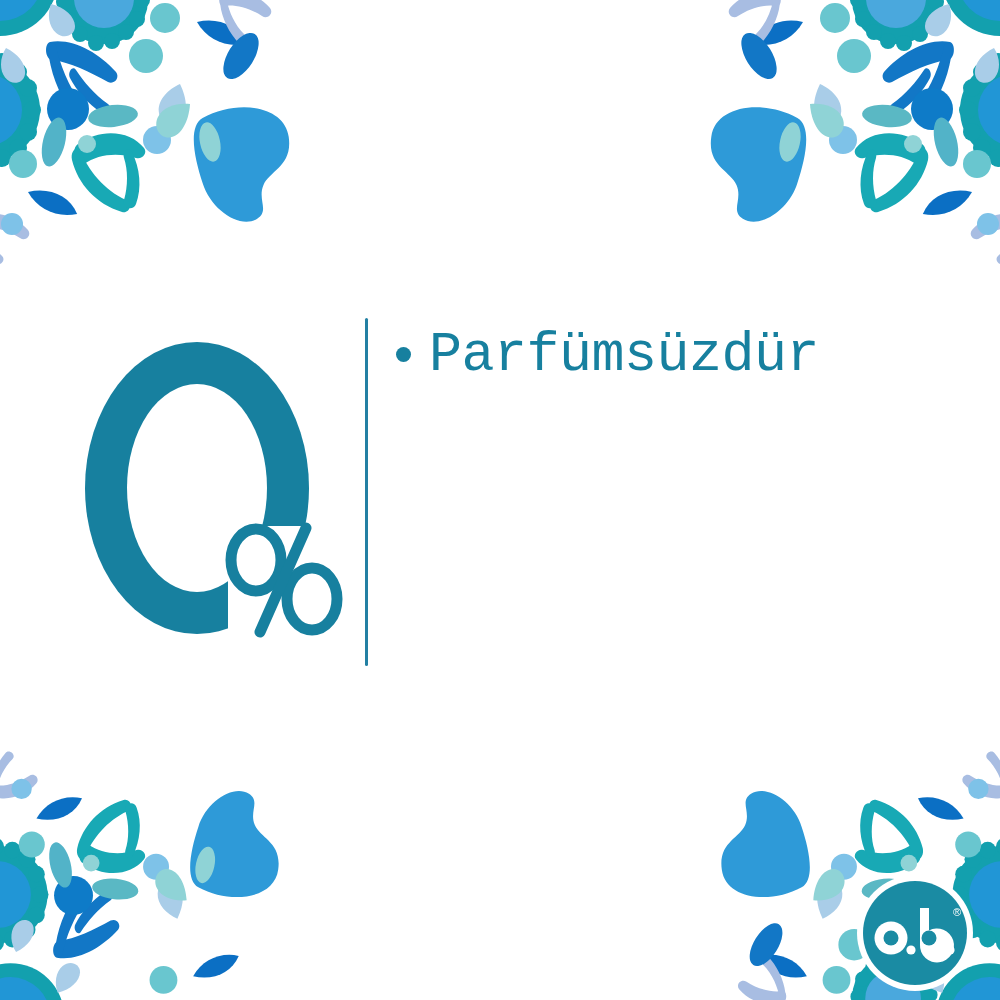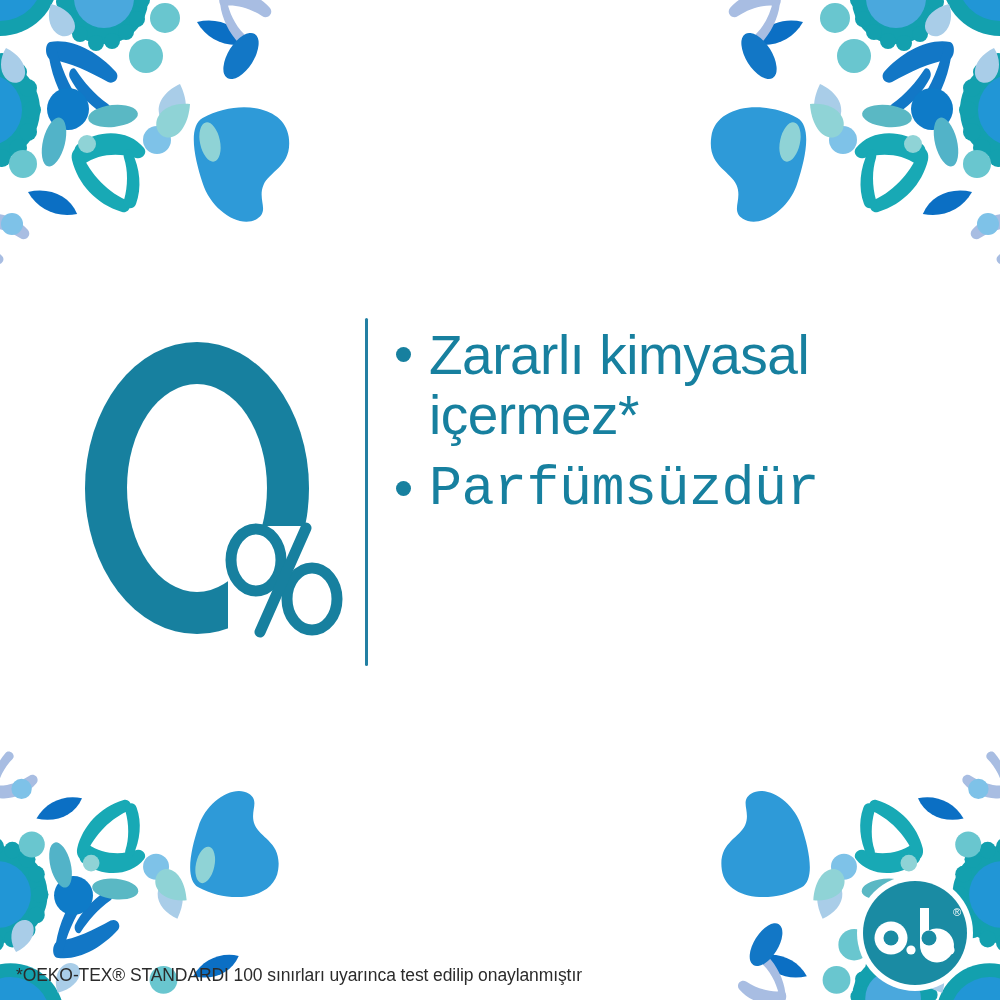--- a/index.html
+++ b/index.html
@@ -447,25 +447,20 @@
       </g>
     </svg>
 
   </div>
 
   <div id="divider"></div>
 
   <div id="claims">
     <div class="claim">
       <span class="claim-bullet"></span>
-      <span class="claim-text">Zararlı kimyasal
-içermez*</span>
-    </div>
-    <div class="claim">
-      <span class="claim-bullet"></span>
       <span class="claim-text">Parfümsüzdür</span>
     </div>
   </div>
 
   <div id="ob-logo">
     <svg viewBox="0 0 118 118" xmlns="http://www.w3.org/2000/svg">
       <circle cx="59" cy="59" r="58" fill="#ffffff"></circle>
       <circle cx="59" cy="59" r="52" fill="#1a8ba3"></circle>
       <g fill="#ffffff">
 
@@ -477,15 +472,14 @@
         <path d="M64 34 h9 v22.5 a17 17 0 1 1 -9 14.2 Z"></path>
         <circle cx="73" cy="64" r="7.5" fill="#1a8ba3"></circle>
 
         <circle cx="94" cy="76" r="4.6"></circle>
       </g>
       <text x="97" y="42" font-family="Liberation Sans, sans-serif" font-size="11" fill="#ffffff">®</text>
     </svg>
 
   </div>
 
-  <div id="footnote">*OEKO-TEX® STANDARDI 100 sınırları uyarınca test edilip onaylanmıştır</div>
 
 </div>
 
 </body></html>

